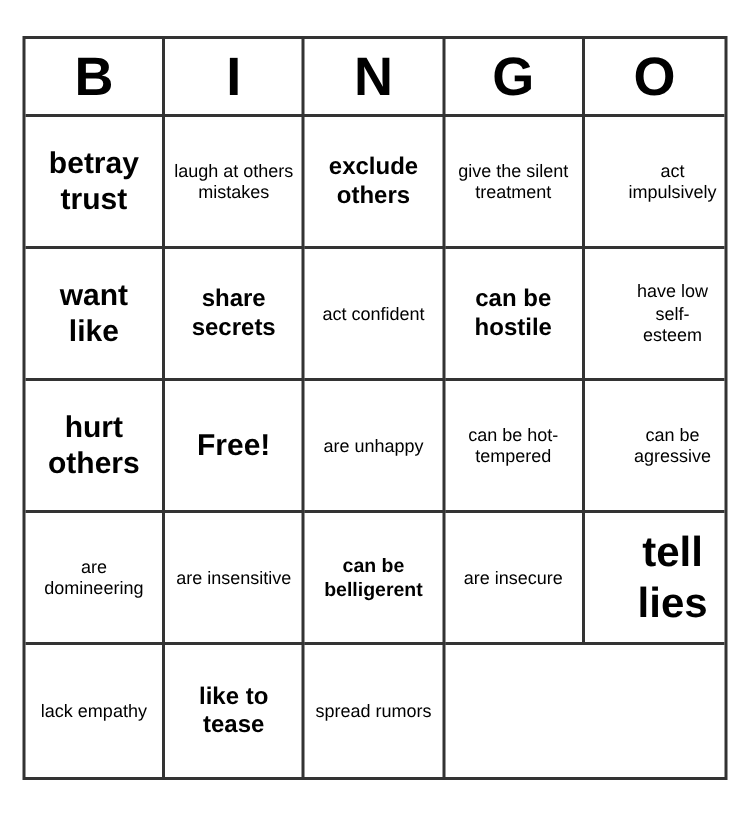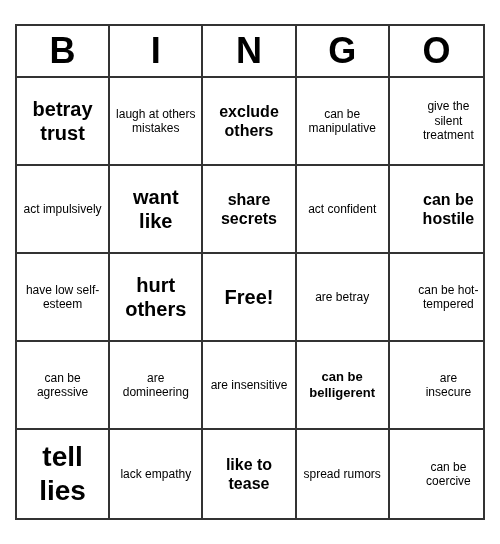--- a/index.html
+++ b/index.html
@@ -65,36 +65,34 @@
   <div class="bingo-header-cell">B</div>
       <div class="bingo-header-cell">I</div>
       <div class="bingo-header-cell">N</div>
       <div class="bingo-header-cell">G</div>
       <div class="bingo-header-cell">O</div>
     </div>
   <div class="bingo-grid">
   <div class="bingo-cell" style="font-size: 20px; font-weight: bold;">betray trust</div>
       <div class="bingo-cell" style="font-size: 12px; font-weight: normal;">laugh at others mistakes</div>
       <div class="bingo-cell" style="font-size: 16px; font-weight: bold;">exclude others</div>
-      <div class="bingo-cell" style="font-size: 12px; font-weight: normal;">can be manipulative</div>
       <div class="bingo-cell" style="font-size: 12px; font-weight: normal;">give the silent treatment</div>
       <div class="bingo-cell" style="font-size: 12px; font-weight: normal;">act impulsively</div>
       <div class="bingo-cell" style="font-size: 20px; font-weight: bold;">want like</div>
       <div class="bingo-cell" style="font-size: 16px; font-weight: bold;">share secrets</div>
       <div class="bingo-cell" style="font-size: 12px; font-weight: normal;">act confident</div>
       <div class="bingo-cell" style="font-size: 16px; font-weight: bold;">can be hostile</div>
       <div class="bingo-cell" style="font-size: 12px; font-weight: normal;">have low self-esteem</div>
       <div class="bingo-cell" style="font-size: 20px; font-weight: bold;">hurt others</div>
       <div class="bingo-cell" style="font-size: 20px; font-weight: bold;">Free!</div>
-      <div class="bingo-cell" style="font-size: 12px; font-weight: normal;">are betray</div>
+      <div class="bingo-cell" style="font-size: 12px; font-weight: normal;">are unhappy</div>
       <div class="bingo-cell" style="font-size: 12px; font-weight: normal;">can be hot-tempered</div>
       <div class="bingo-cell" style="font-size: 12px; font-weight: normal;">can be agressive</div>
       <div class="bingo-cell" style="font-size: 12px; font-weight: normal;">are domineering</div>
       <div class="bingo-cell" style="font-size: 12px; font-weight: normal;">are insensitive</div>
       <div class="bingo-cell" style="font-size: 13px; font-weight: bold;">can be belligerent</div>
       <div class="bingo-cell" style="font-size: 12px; font-weight: normal;">are insecure</div>
       <div class="bingo-cell" style="font-size: 28px; font-weight: bold;">tell lies</div>
       <div class="bingo-cell" style="font-size: 12px; font-weight: normal;">lack empathy</div>
       <div class="bingo-cell" style="font-size: 16px; font-weight: bold;">like to tease</div>
       <div class="bingo-cell" style="font-size: 12px; font-weight: normal;">spread rumors</div>
-      <div class="bingo-cell" style="font-size: 12px; font-weight: normal;">can be coercive</div>
     </div>
 </div>
 
 </body></html>

